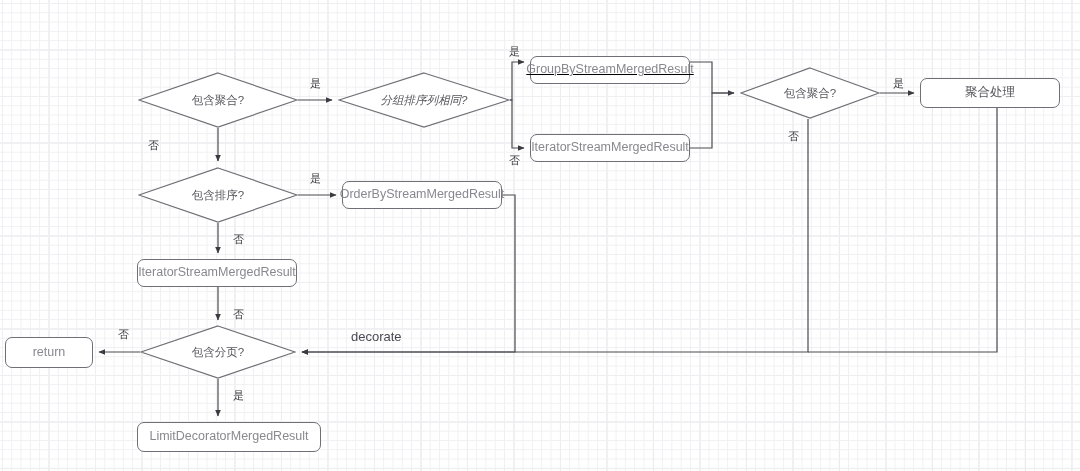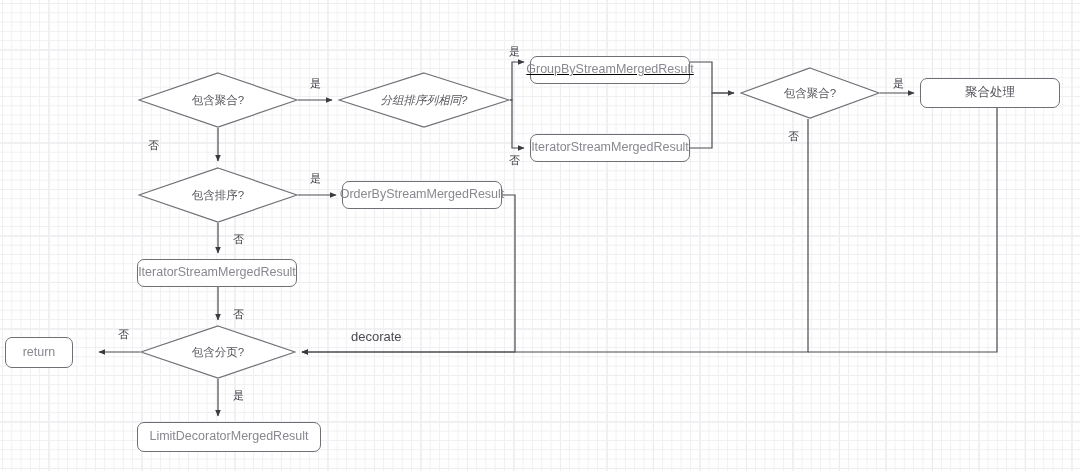--- a/index.html
+++ b/index.html
@@ -155,21 +155,21 @@
       </div>
       <div class="node node-box" style="left: 137px; top: 259px; width: 160px; height: 28px;">
         <span class="node-label">IteratorStreamMergedResult</span>
       </div>
       <div class="node node-diamond" style="left: 140px; top: 325px; width: 156px; height: 54px;">
         <svg class="dshape" viewBox="0 0 156 54" preserveAspectRatio="none">
           <polygon points="78,1 155,27 78,53 1,27" fill="#ffffff" stroke="#6f6f76" stroke-width="1.2" vector-effect="non-scaling-stroke"></polygon>
         </svg>
         <span class="node-label">包含分页?</span>
       </div>
-      <div class="node node-box" style="left: 5px; top: 337px; width: 68px; height: 31px;">
+      <div class="node node-box" style="left: 5px; top: 337px; width: 88px; height: 31px;">
         <span class="node-label">return</span>
       </div>
       <div class="node node-box" style="left: 137px; top: 422px; width: 184px; height: 30px;">
         <span class="node-label">LimitDecoratorMergedResult</span>
       </div>
     </div>
   <div id="label-layer">
       <span class="edge-label" style="left: 310px; top: 78px;">是</span>
       <span class="edge-label" style="left: 148px; top: 140px;">否</span>
       <span class="edge-label" style="left: 509px; top: 46px;">是</span>

